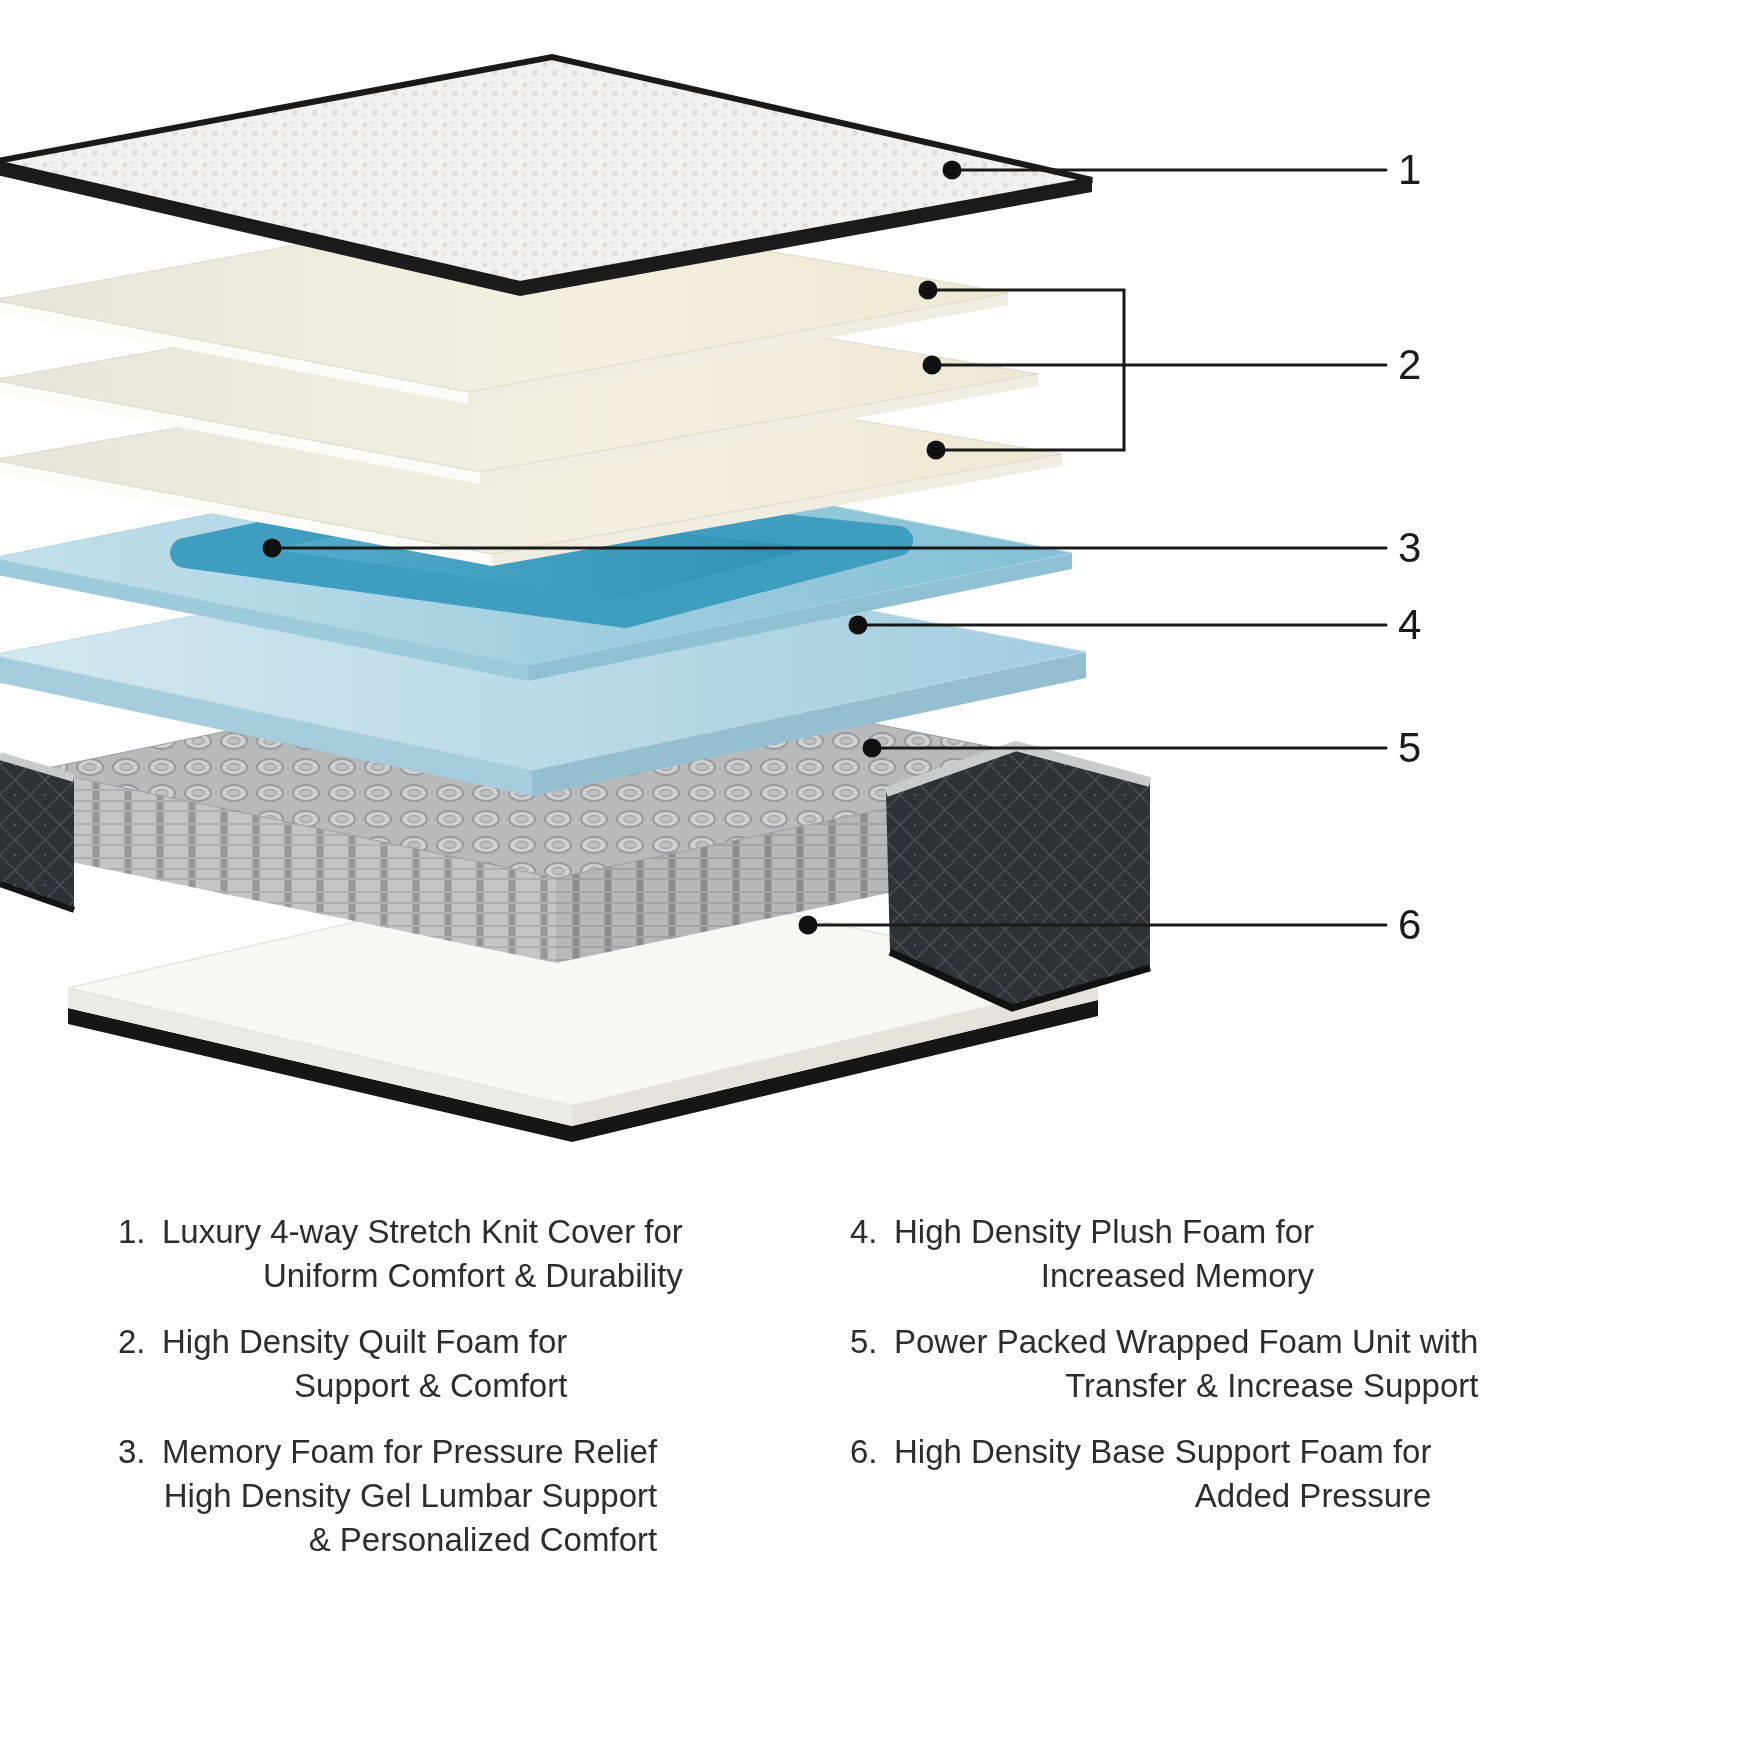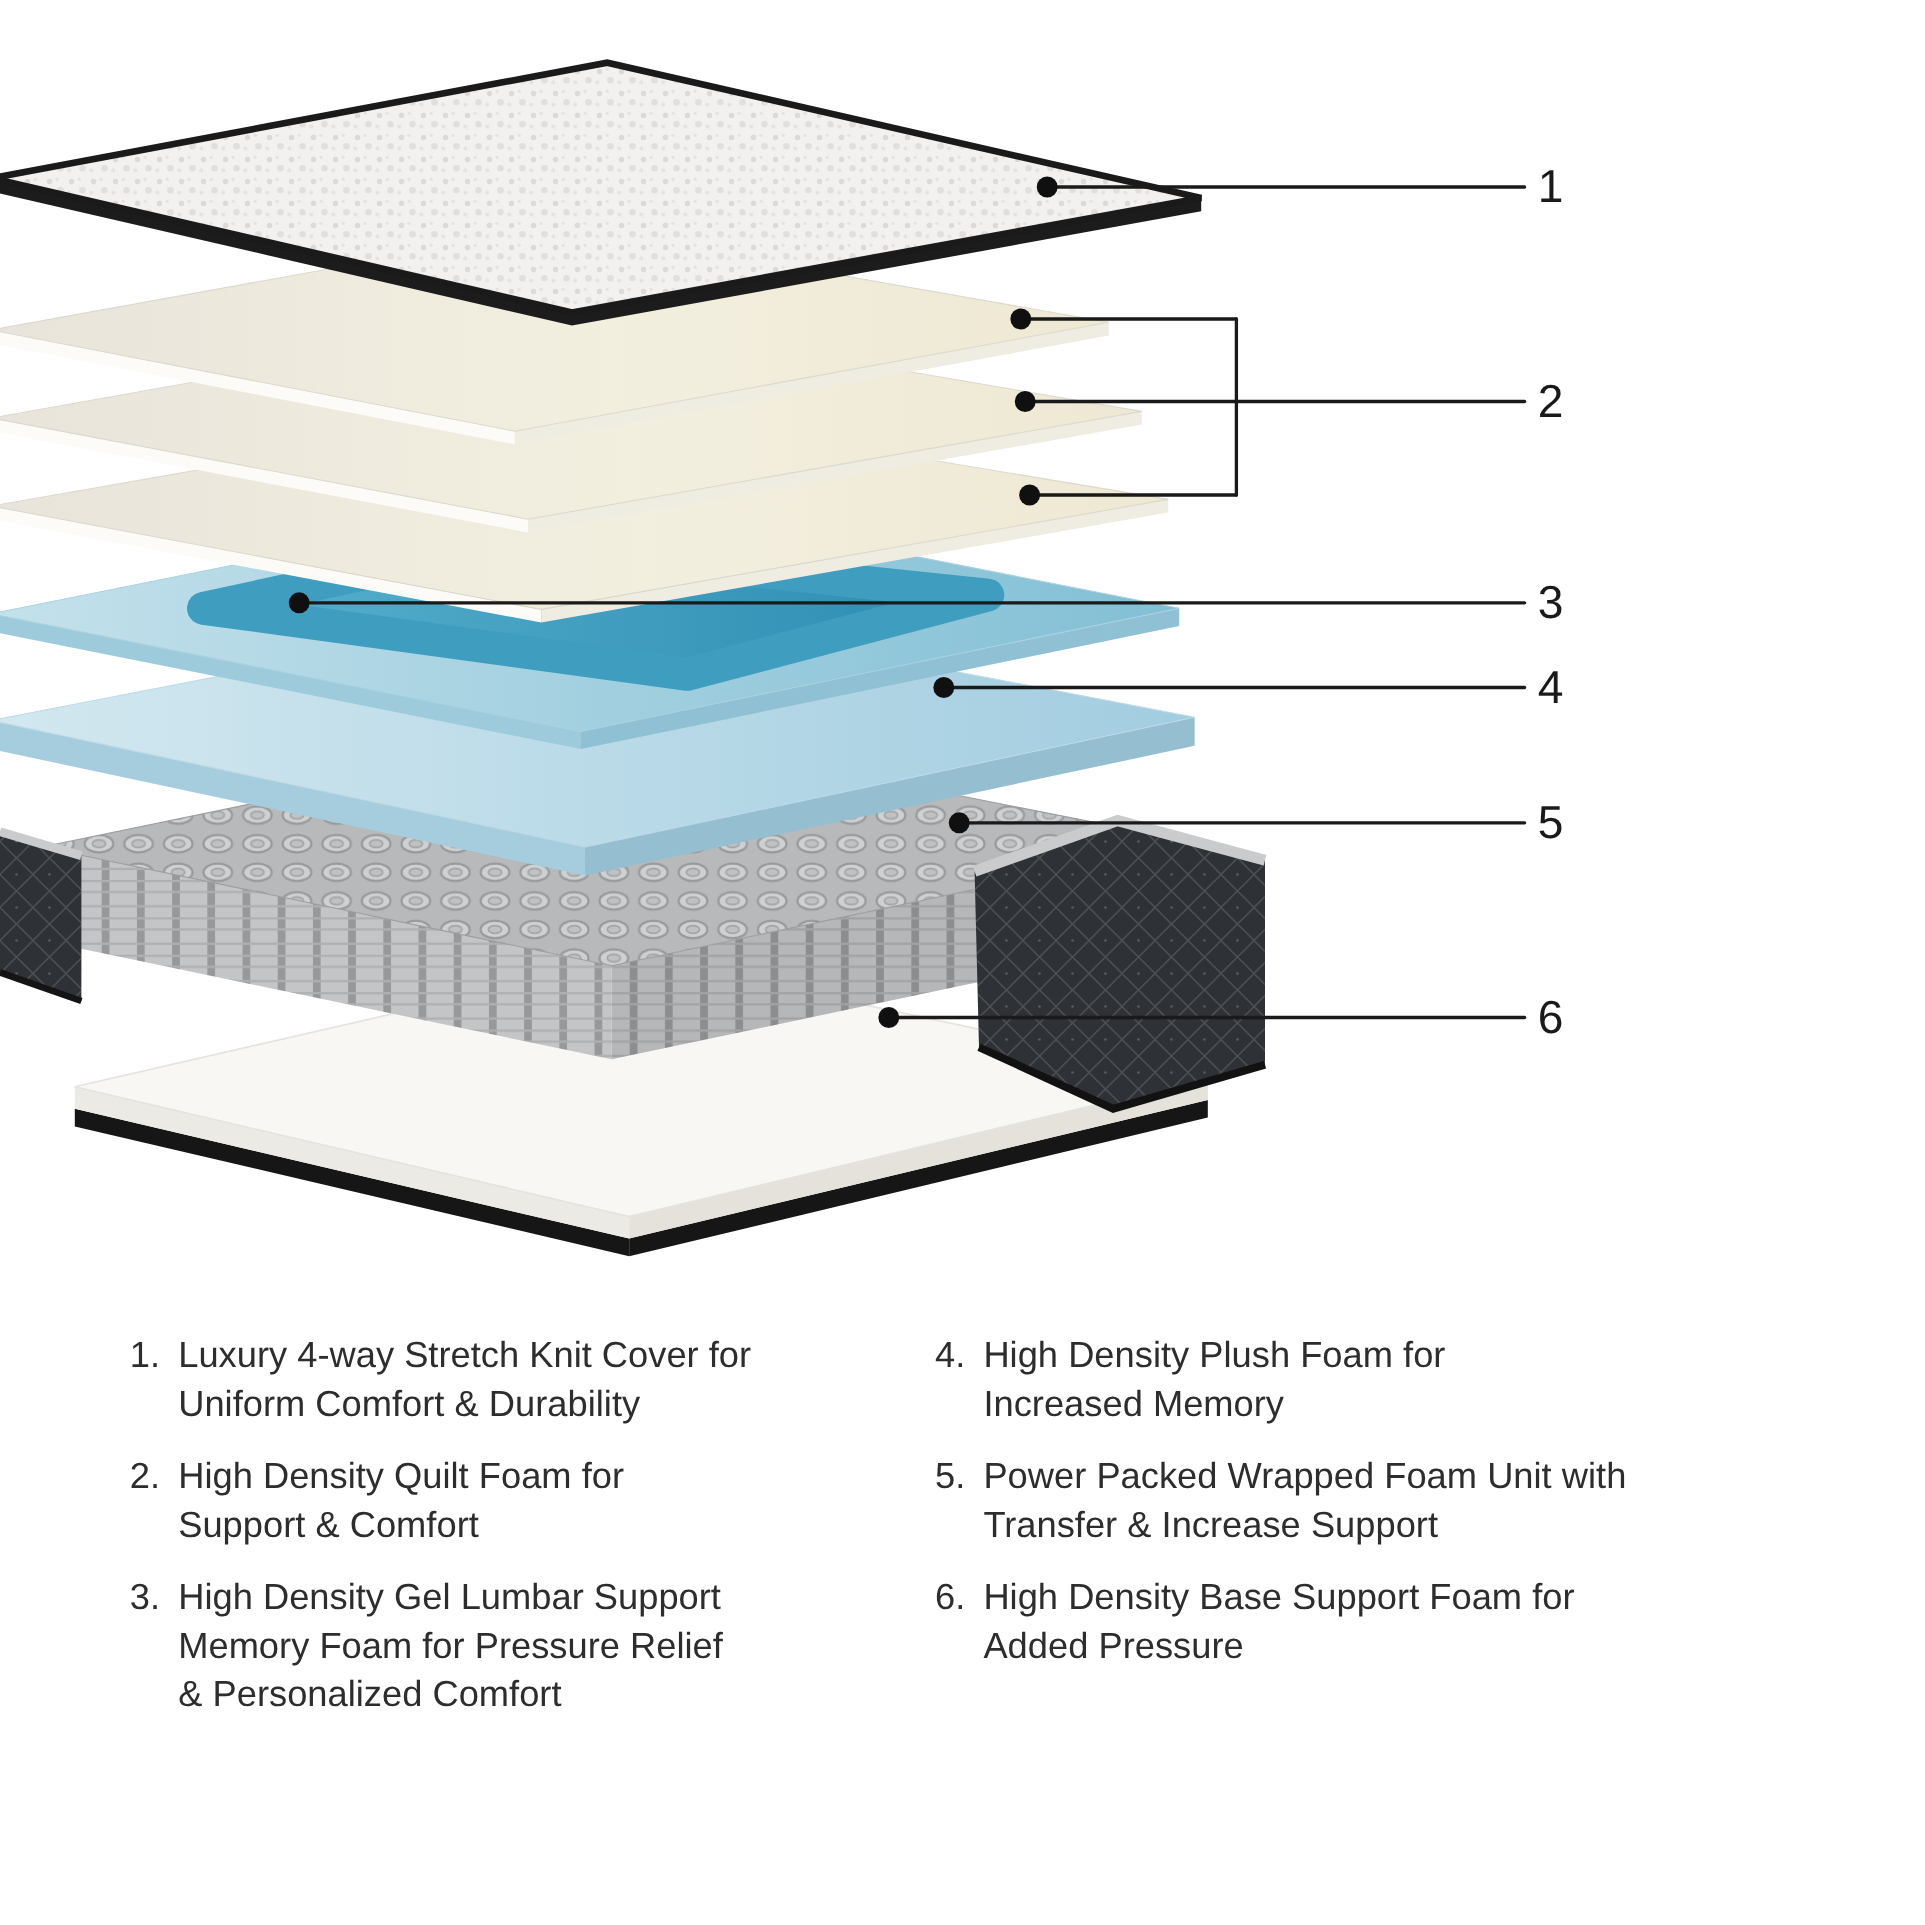--- a/index.html
+++ b/index.html
@@ -5,21 +5,21 @@
   html,body{margin:0;padding:0;background:#ffffff;}
   body{width:1750px;height:1750px;position:relative;overflow:hidden;
        font-family:"Liberation Sans", sans-serif;color:#2d2d2d;}
   .diagram-wrap{position:absolute;left:0;top:0;width:1750px;height:1160px;}
   .legend{position:absolute;top:1210px;}
   .legend.left{left:118px;}
   .legend.right{left:850px;}
   .legend-item{display:flex;margin-bottom:22px;}
   .legend-item .num{width:44px;flex-shrink:0;font-size:33px;line-height:44px;}
   .legend-item .txt{font-size:33px;line-height:44px;}
-  .legend-item .txt div{white-space:nowrap;}
+  .legend-item .txt div{white-space:nowrap;text-align:right;}
   .legend-item strong{font-weight:normal;}
   svg text.callout-num{font-family:"Liberation Sans", sans-serif;font-size:42px;fill:#1a1a1a;}
 </style>
 </head>
 <body>
 
 <div class="diagram-wrap">
 <svg width="1750" height="1160" viewBox="0 0 1750 1160">
   <defs>
     <linearGradient id="creamGrad" x1="0" y1="0" x2="1" y2="0">
@@ -180,22 +180,22 @@
   <div class="legend-item">
     <span class="num">2.</span>
     <div class="txt">
       <div>High Density Quilt Foam for</div>
       <div>Support &amp; Comfort</div>
     </div>
   </div>
   <div class="legend-item">
     <span class="num">3.</span>
     <div class="txt">
+      <div>Memory Foam for Pressure Relief</div>
       <div>High Density Gel Lumbar Support</div>
-      <div>Memory Foam for Pressure Relief</div>
       <div>&amp; Personalized Comfort</div>
     </div>
   </div>
 </div>
 
 <div class="legend right">
   <div class="legend-item">
     <span class="num">4.</span>
     <div class="txt">
       <div><span>High Density </span><strong>Plush</strong><span> Foam for</span></div>

